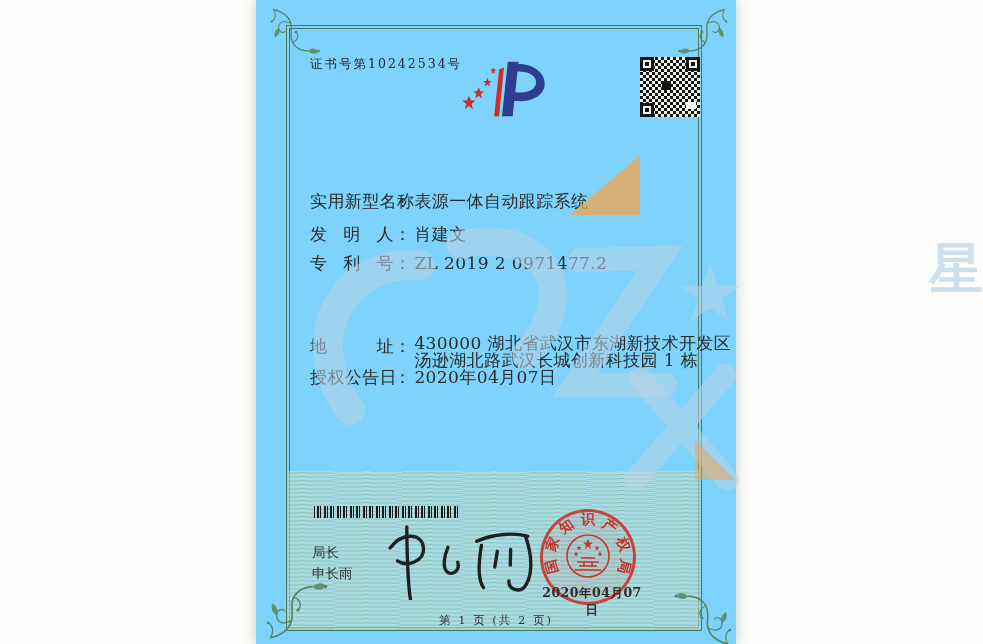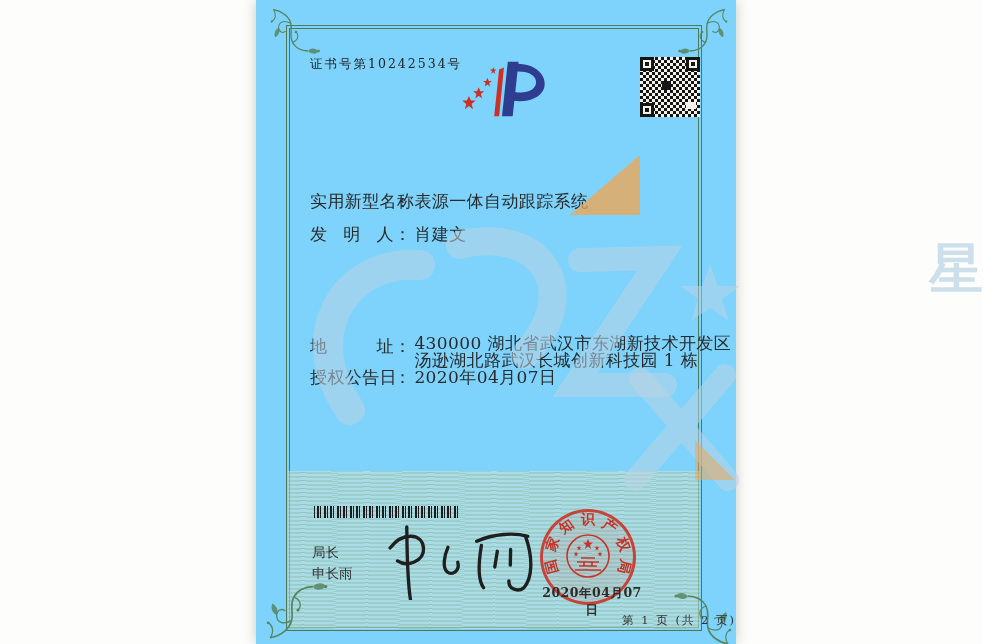--- a/index.html
+++ b/index.html
@@ -42,21 +42,21 @@
   .signature{position:absolute;left:110px;top:522px;width:190px;height:78px;}
   .seal{position:absolute;left:284px;top:509px;width:96px;height:96px;z-index:4;}
   .seal-ring{position:absolute;inset:0;border-radius:50%;border:3px solid rgba(206,44,30,.85);
     background:radial-gradient(circle, rgba(215,70,50,.10) 55%, rgba(215,70,50,.02));}
   .seal-char{position:absolute;left:50%;top:50%;width:18px;height:18px;margin:-9px 0 0 -9px;
     display:flex;align-items:center;justify-content:center;font-size:14px;font-weight:bold;
     color:rgba(198,38,26,.92);transform:rotate(var(--a)) translateY(-37px);}
   .seal-emblem{position:absolute;left:50%;top:50%;width:48px;height:48px;margin:-25px 0 0 -24px;}
   .seal-date{position:absolute;left:280px;top:585px;width:112px;text-align:center;font-size:12.5px;
     font-weight:bold;color:#2e2a28;letter-spacing:.5px;z-index:5;}
-  .footer{position:absolute;left:0;right:0;bottom:16px;text-align:right;font-size:11.5px;
+  .footer{position:absolute;left:0;right:0;bottom:16px;text-align:center;font-size:11.5px;
     color:#333;letter-spacing:2px;}
   .orn{position:absolute;color:#57855f;}
   .orn-tl{left:14px;top:6px;width:52px;height:52px;transform:scaleY(-1);}
   .orn-tr{right:8px;top:6px;width:52px;height:52px;transform:scale(-1,-1);}
   .orn-bl{left:10px;bottom:2px;width:64px;height:64px;}
   .orn-br{right:4px;bottom:-4px;width:60px;height:60px;transform:scaleX(-1);}
   .watermark{position:absolute;left:280px;top:150px;width:470px;height:380px;z-index:3;pointer-events:none;}
   .wm-glyph{position:absolute;left:929px;top:233px;z-index:3;font-size:54px;font-weight:bold;
     color:rgba(165,198,220,.55);font-family:"DejaVu Sans","Liberation Sans",sans-serif;pointer-events:none;}
 </style>
@@ -119,20 +119,23 @@
       <div class="patch-w"></div>
       <div class="patch-b"></div>
     </div>
 
 
     <div class="frow f0">
       <span class="flabel">实用新型名称</span><span>：</span><span class="fvalue">表源一体自动跟踪系统</span>
     </div>
     <div class="frow f1">
       <span class="flabel">发明人</span><span>：</span><span class="fvalue">肖建文</span>
+    </div>
+    <div class="frow f2">
+      <span class="flabel">专利号</span><span>：</span><span class="fvalue">ZL 2019 2 0971477.2</span>
     </div>
     <div class="frow f5">
       <span class="flabel">地址</span><span>：</span><span class="fvalue">430000 湖北省武汉市东湖新技术开发区汤逊湖北路武汉长城创新科技园 1 栋</span>
     </div>
     <div class="frow f6">
       <span class="flabel">授权公告日</span><span>：</span><span class="fvalue">2020年04月07日</span>
     </div>
 
 
     <div class="barcode"></div>

